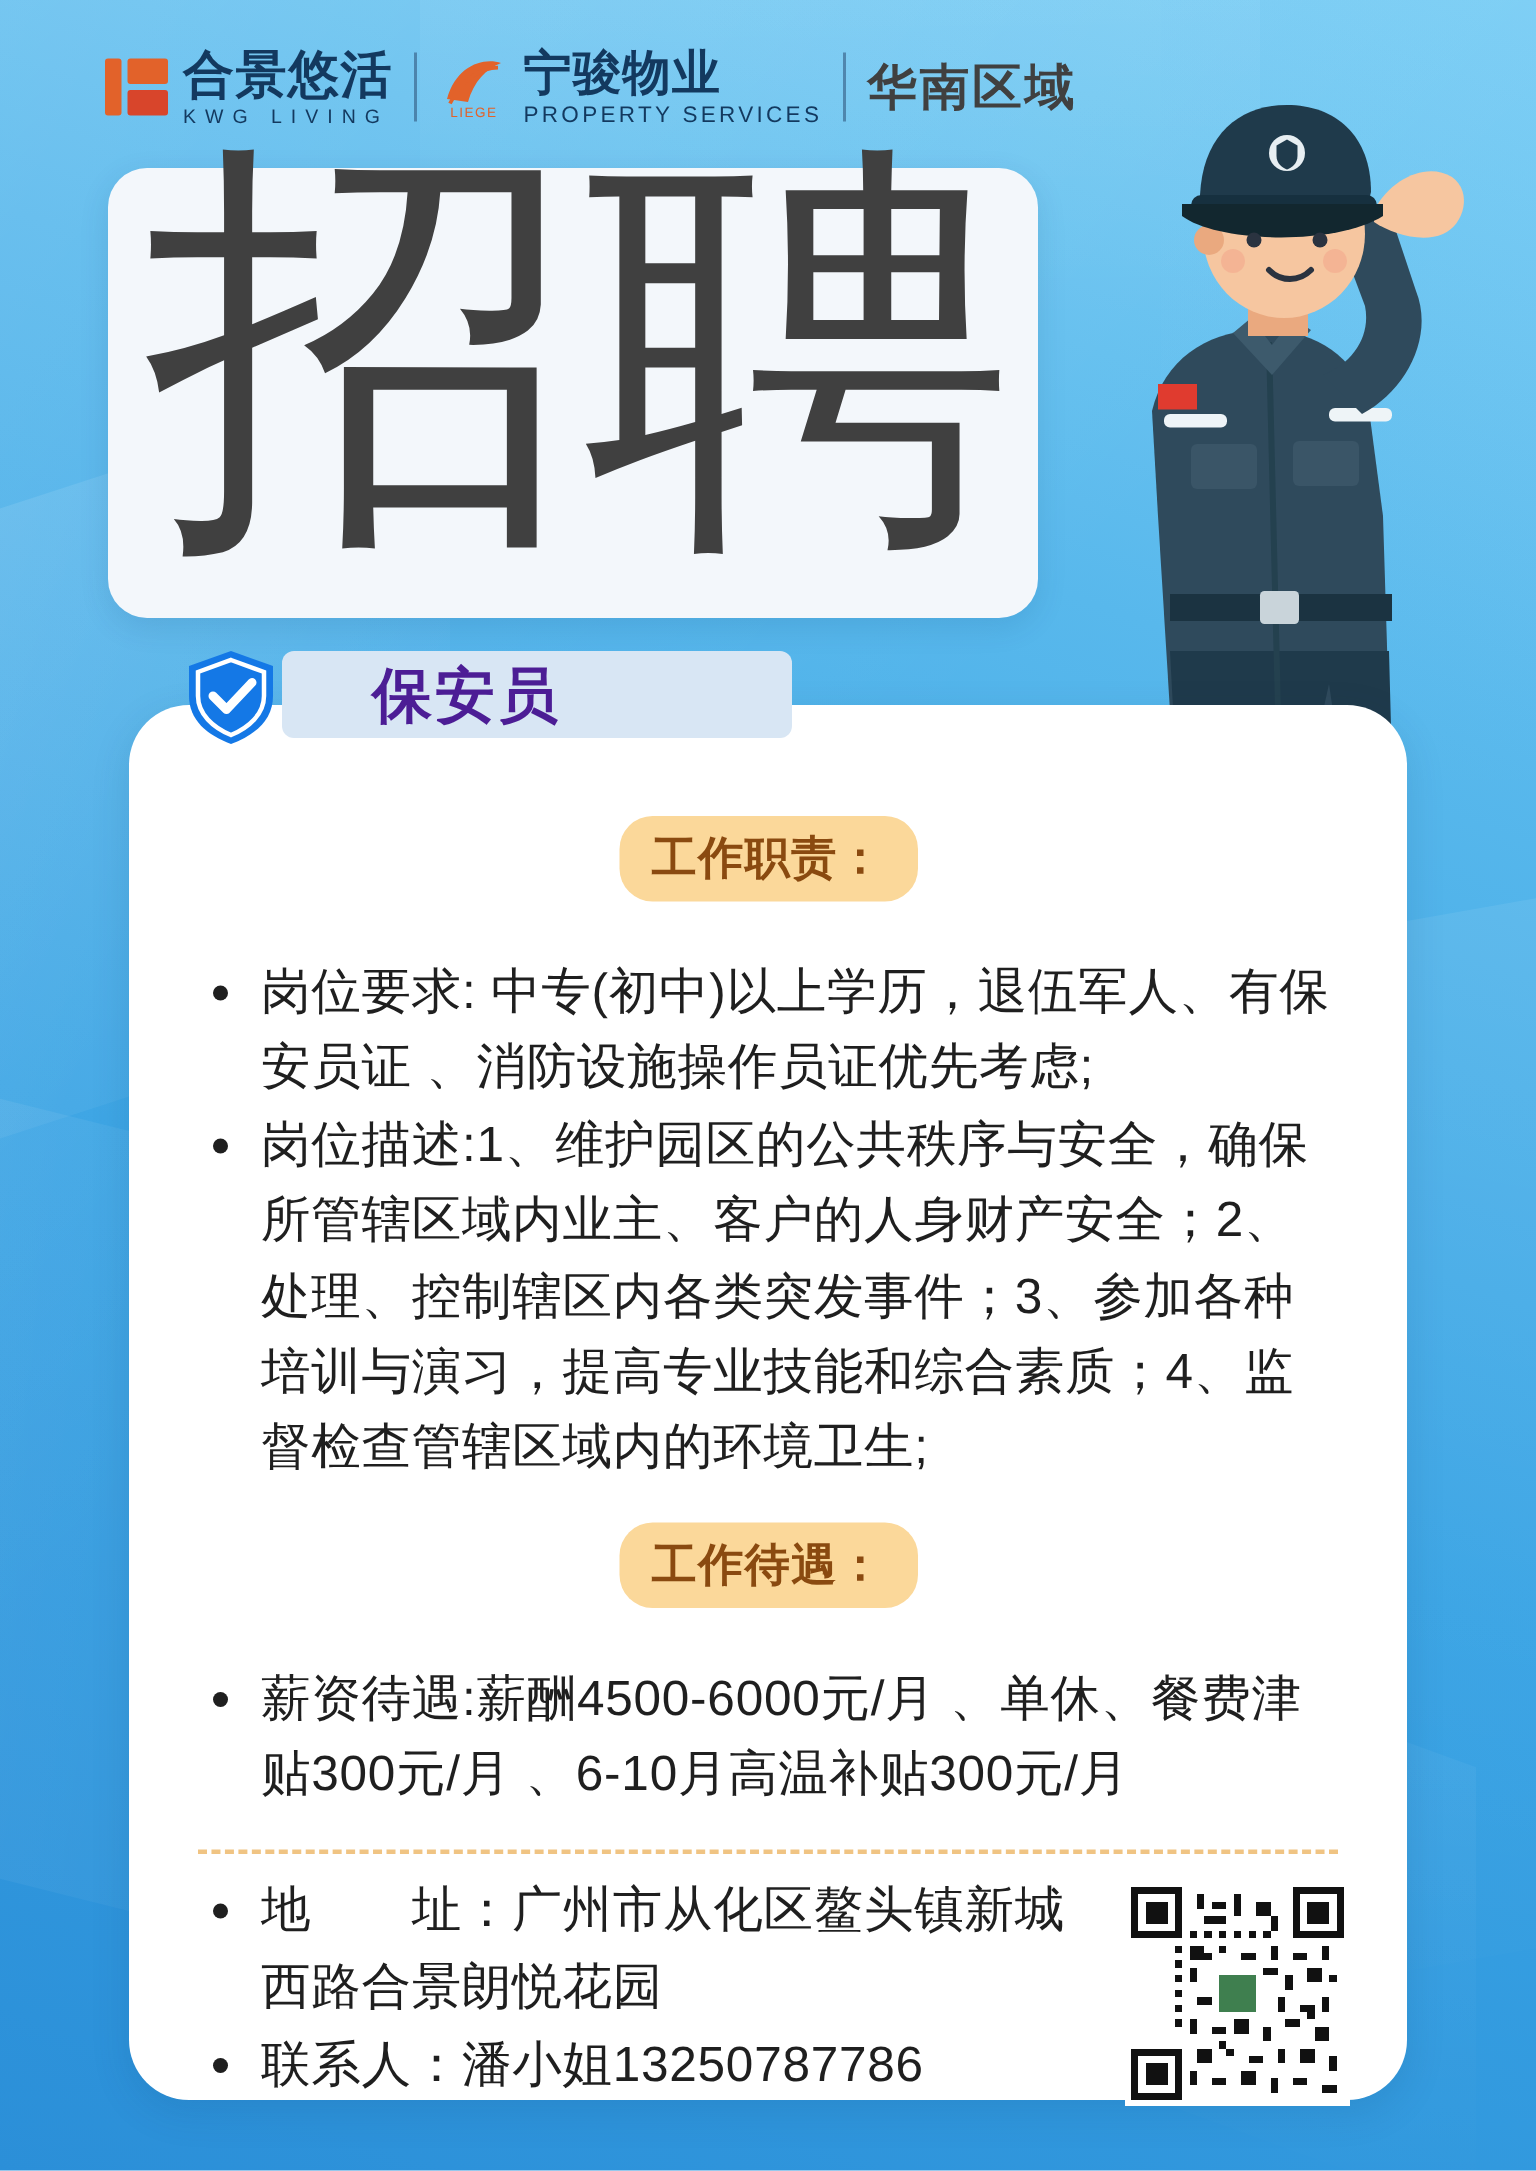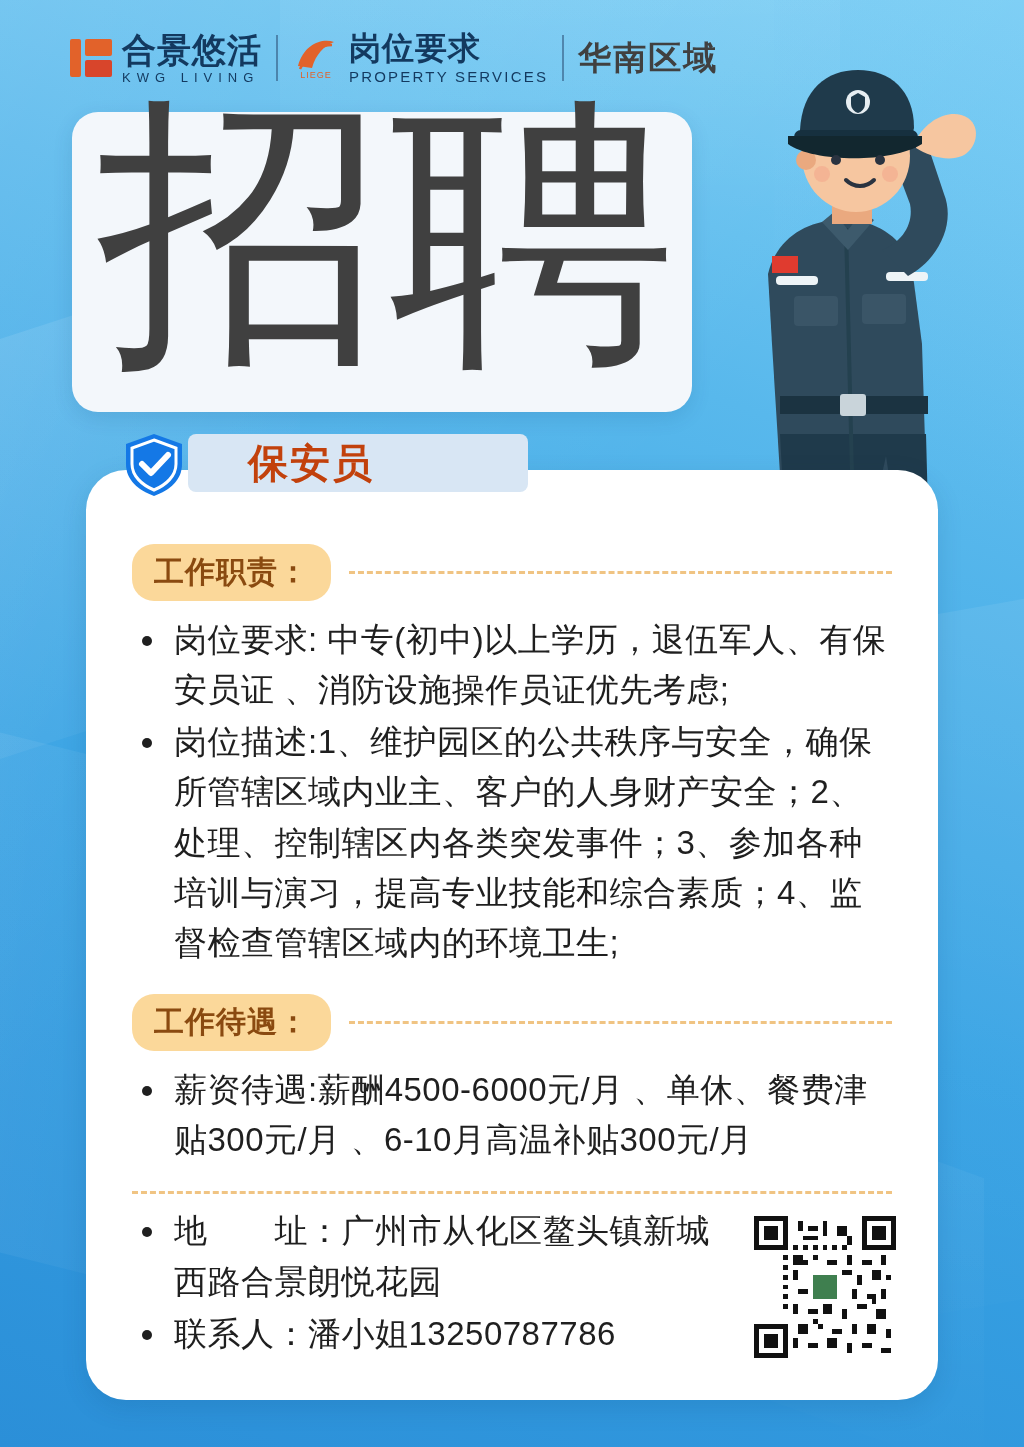--- a/index.html
+++ b/index.html
@@ -72,35 +72,35 @@
   
   .guard { position: absolute; right: 18px; top: 44px; width: 330px; height: 470px; z-index: 5; }
 
   
   .pos-chip {
     position: absolute; left: 188px; top: 434px; z-index: 7;
     width: 340px; height: 58px; border-radius: 8px;
     background: #d8e6f4; display: flex; align-items: center;
   }
   .pos-chip .label {
-    margin-left: 60px; font-size: 40px; font-weight: bold; color: #c2410c; letter-spacing: 2px;
+    margin-left: 60px; font-size: 40px; font-weight: bold; color: #4c1d95; letter-spacing: 2px;
   }
   .shield {
     position: absolute; left: 118px; top: 428px; width: 72px; height: 72px; z-index: 9;
   }
 
   
   .panel {
     position: absolute; left: 86px; top: 470px; width: 852px; height: 930px;
     background: #ffffff; border-radius: 40px; z-index: 6;
     box-shadow: 0 8px 26px rgba(10,55,100,.13);
     padding: 74px 46px 30px 46px;
   }
 
-  .sec-head { display: flex; align-items: center; gap: 18px; }
+  .sec-head { display: flex; align-items: center; gap: 18px; flex-direction: column; }
   .sec-pill {
     background: #fbd89a; border-radius: 22px; padding: 8px 22px;
     font-size: 30px; font-weight: bold; color: #8a4a10; letter-spacing: 1px;
     white-space: nowrap;
   }
   .dashed {
     flex: 1; height: 0; border-top: 3px dashed #f0c483;
   }
 
   ul.bullets { list-style: none; margin: 14px 0 0 0; }
@@ -150,21 +150,21 @@
 
   <div class="liege">
     <div class="liege-mark">
       <svg width="48" height="44" viewBox="0 0 48 44">
         <path d="M6 30 C12 8 30 2 42 6 C32 10 24 18 20 32 Z" fill="#e2622a"></path>
         <path d="M8 33 C16 16 30 9 40 9" stroke="#e2622a" stroke-width="2.5" fill="none"></path>
         <text x="24" y="42" font-size="9" fill="#e2622a" text-anchor="middle" font-family="Liberation Sans, sans-serif" letter-spacing="1">LIEGE</text>
       </svg>
     </div>
     <div class="liege-text">
-      <div class="liege-cn">岗位要求</div>
+      <div class="liege-cn">宁骏物业</div>
       <div class="liege-en">PROPERTY SERVICES</div>
     </div>
   </div>
 
   <div class="sep"></div>
 
   <div class="region">华南区域</div>
 </div>
 
 <div class="hero-card">

